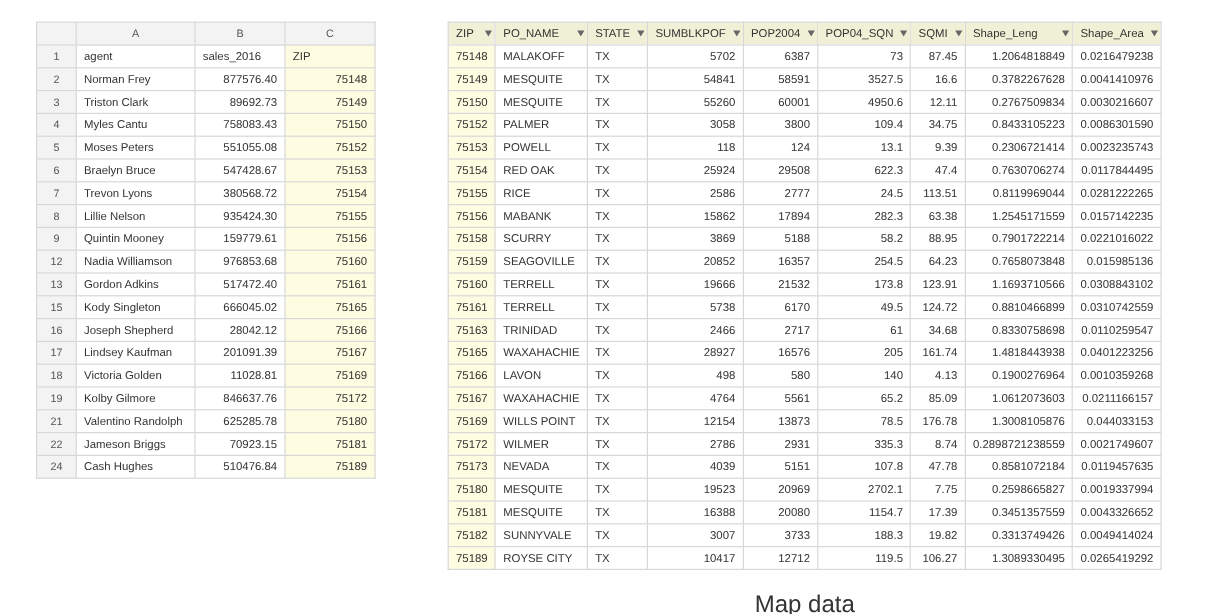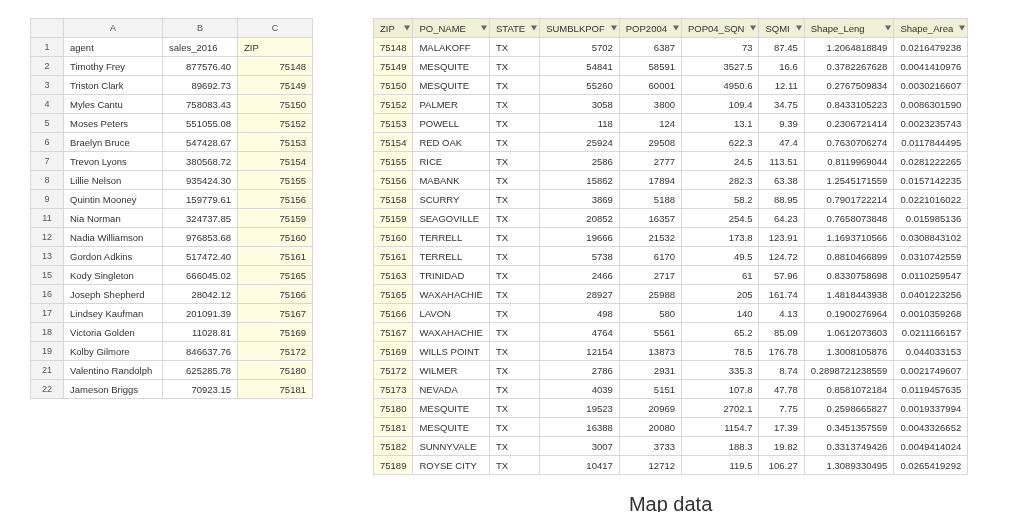--- a/index.html
+++ b/index.html
@@ -96,21 +96,21 @@
       </thead>
       <tbody id="left-body">
           <tr>
             <td class="rowhead">1</td>
             <td>agent</td>
             <td>sales_2016</td>
             <td class="zipcell">ZIP</td>
           </tr>
           <tr>
             <td class="rowhead">2</td>
-            <td>Timothy Frey</td>
+            <td>Norman Frey</td>
             <td class="num">877576.40</td>
             <td class="zipcell num">75148</td>
           </tr>
           <tr>
             <td class="rowhead">3</td>
             <td>Triston Clark</td>
             <td class="num">89692.73</td>
             <td class="zipcell num">75149</td>
           </tr>
           <tr>
@@ -143,26 +143,20 @@
             <td class="num">935424.30</td>
             <td class="zipcell num">75155</td>
           </tr>
           <tr>
             <td class="rowhead">9</td>
             <td>Quintin Mooney</td>
             <td class="num">159779.61</td>
             <td class="zipcell num">75156</td>
           </tr>
           <tr>
-            <td class="rowhead">11</td>
-            <td>Nia Norman</td>
-            <td class="num">324737.85</td>
-            <td class="zipcell num">75159</td>
-          </tr>
-          <tr>
             <td class="rowhead">12</td>
             <td>Nadia Williamson</td>
             <td class="num">976853.68</td>
             <td class="zipcell num">75160</td>
           </tr>
           <tr>
             <td class="rowhead">13</td>
             <td>Gordon Adkins</td>
             <td class="num">517472.40</td>
             <td class="zipcell num">75161</td>
@@ -201,20 +195,26 @@
             <td class="rowhead">21</td>
             <td>Valentino Randolph</td>
             <td class="num">625285.78</td>
             <td class="zipcell num">75180</td>
           </tr>
           <tr>
             <td class="rowhead">22</td>
             <td>Jameson Briggs</td>
             <td class="num">70923.15</td>
             <td class="zipcell num">75181</td>
+          </tr>
+          <tr>
+            <td class="rowhead">24</td>
+            <td>Cash Hughes</td>
+            <td class="num">510476.84</td>
+            <td class="zipcell num">75189</td>
           </tr>
         </tbody>
     </table>
 
   </div>
 
   <div class="panel">
     <table>
       <thead>
         <tr id="right-head-row">
@@ -362,30 +362,30 @@
             <td class="num">0.8810466899</td>
             <td class="num">0.0310742559</td>
           </tr>
           <tr>
             <td class="zipcell">75163</td>
             <td>TRINIDAD</td>
             <td>TX</td>
             <td class="num">2466</td>
             <td class="num">2717</td>
             <td class="num">61</td>
-            <td class="num">57.96</td>
+            <td class="num">34.68</td>
             <td class="num">0.8330758698</td>
             <td class="num">0.0110259547</td>
           </tr>
           <tr>
             <td class="zipcell">75165</td>
             <td>WAXAHACHIE</td>
             <td>TX</td>
             <td class="num">28927</td>
-            <td class="num">25988</td>
+            <td class="num">16576</td>
             <td class="num">205</td>
             <td class="num">161.74</td>
             <td class="num">1.4818443938</td>
             <td class="num">0.0401223256</td>
           </tr>
           <tr>
             <td class="zipcell">75166</td>
             <td>LAVON</td>
             <td>TX</td>
             <td class="num">498</td>

